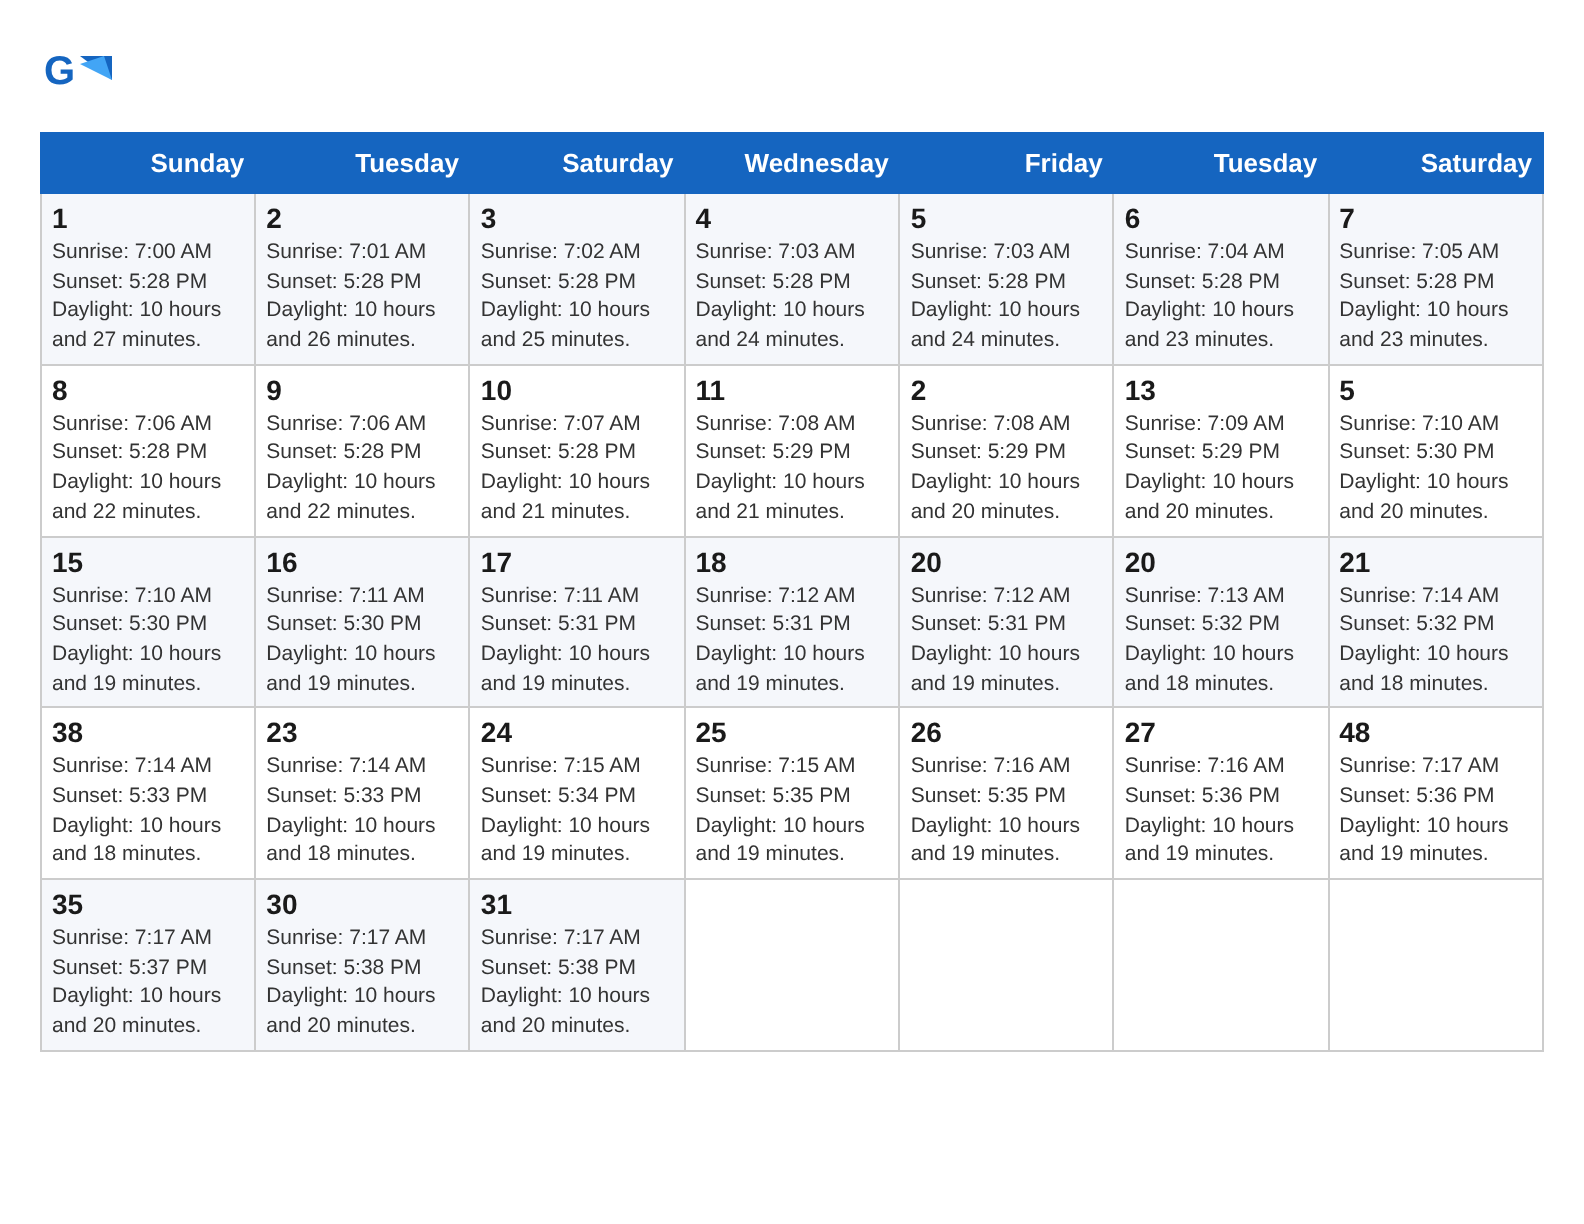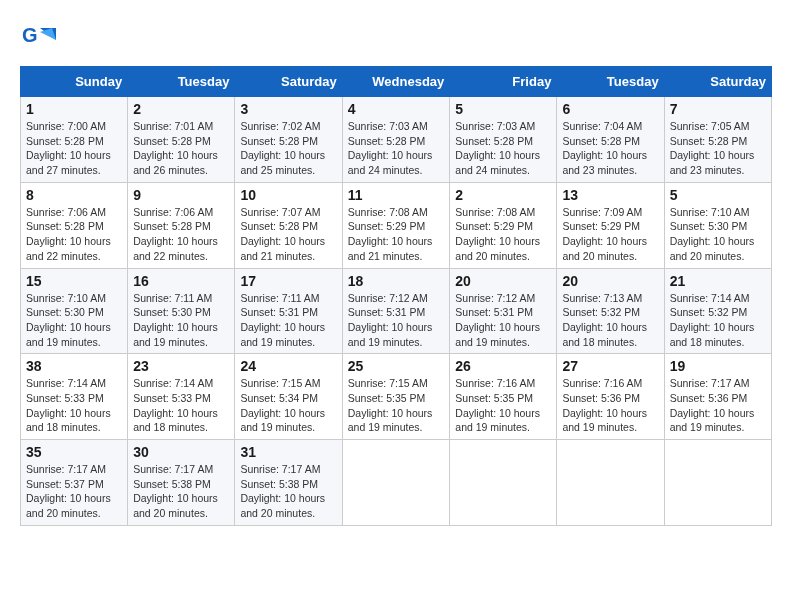--- a/index.html
+++ b/index.html
@@ -339,21 +339,21 @@
       </td>
         <td>
         <span class="day-num">27</span>
         <div class="day-detail">
           Sunrise: 7:16 AM<br>
           Sunset: 5:36 PM<br>
           Daylight: 10 hours and 19 minutes.
         </div>
       </td>
         <td>
-        <span class="day-num">19</span>
+        <span class="day-num">48</span>
         <div class="day-detail">
           Sunrise: 7:17 AM<br>
           Sunset: 5:36 PM<br>
           Daylight: 10 hours and 19 minutes.
         </div>
       </td>
       </tr>
       <tr>
         <td>
         <span class="day-num">35</span>

